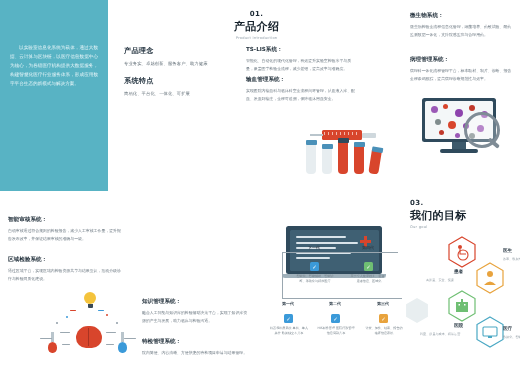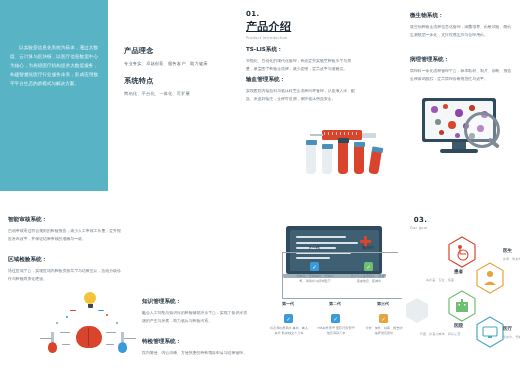--- a/index.html
+++ b/index.html
@@ -35,21 +35,21 @@
   .blk .h{
     font-size:7.2px;font-weight:bold;color:#2b3a46;letter-spacing:.2px;
     margin-bottom:4px;
   }
   .blk .sub{
     font-size:4.3px;color:#5e6b74;line-height:1.75;letter-spacing:.1px;
   }
 
   
   .sec-num{font-size:7px;font-weight:bold;color:#1d2b36;letter-spacing:.4px;}
-  .sec-cn{font-size:11px;font-weight:bold;color:#15212b;letter-spacing:.3px;margin-top:1px;text-decoration:underline;}
+  .sec-cn{font-size:11px;font-weight:bold;color:#15212b;letter-spacing:.3px;margin-top:1px;}
   .sec-en{font-size:3.6px;color:#93a0aa;letter-spacing:.25px;margin-top:2px;}
 
   
   .sys{position:absolute;}
   .sys .t{font-size:5.6px;font-weight:bold;color:#24323d;margin-bottom:3px;}
   .sys .d{font-size:3.9px;color:#6b7780;line-height:2.05;}
 
   
   .tubes{position:absolute;left:300px;top:128px;width:86px;height:46px;}
   .syr{position:absolute;left:10px;top:2px;width:66px;height:11px;}
@@ -125,21 +125,21 @@
 
   <div class="blk" style="left:124px;top:76px;width:104px;">
     <div class="h">系统特点</div>
     <div class="sub">简易化、平台化、一体化、可扩展</div>
   </div>
   <div class="blk" style="left:124px;top:46px;width:104px;">
     <div class="h">产品理念</div>
     <div class="sub">专业务实、卓越创新、服务客户、助力健康</div>
   </div>
 
-  <div class="blk" style="left:246px;top:10px;">
+  <div class="blk" style="left:234px;top:10px;text-align:center;">
     <div class="sec-num">01.</div>
     <div class="sec-cn">产品介绍</div>
     <div class="sec-en">Product Introduction</div>
   </div>
 
   <div class="sys" style="left:246px;top:46px;width:110px;">
     <div class="t">TS-LIS系统：</div>
     <div class="d">智能化、自动化的现代化管理，有效提升实验室检验水平与质量，覆盖医学检验全流程，减少差错，提高效率与准确度。</div>
   </div>
   <div class="sys" style="left:246px;top:76px;width:110px;">
@@ -283,22 +283,23 @@
 
     <div class="tl-gen" style="left:51px;top:49px;">第二代</div>
     <div class="tl-node" style="left:53px;top:62px;background:#3b9ad9;">✓</div>
     <div class="tl-txt" style="left:38px;top:74px;">HIS财务管理 医院行政管理 信息局部共享</div>
 
     <div class="tl-gen" style="left:99px;top:49px;">第三代</div>
     <div class="tl-node" style="left:101px;top:62px;background:#e8a33d;">✓</div>
     <div class="tl-txt" style="left:86px;top:74px;">计费、加价、结果、报告的临床信息系统</div>
   </div>
 
-  <div class="blk" style="left:410px;top:216px;text-align:right;">
+  <div class="blk" style="left:410px;top:199px;">
     <div class="sec-num">03.</div>
+    <div class="sec-cn">我们的目标</div>
     <div class="sec-en">Our goal</div>
   </div>
 
   <div class="hexwrap">
 
     <svg class="hex-ghost" viewBox="0 0 28 32">
       <polygon points="14,0 28,8 28,24 14,32 0,24 0,8" fill="#e8eef0"></polygon>
     </svg>
 
     <div class="hex" style="left:44px;top:0px;">

